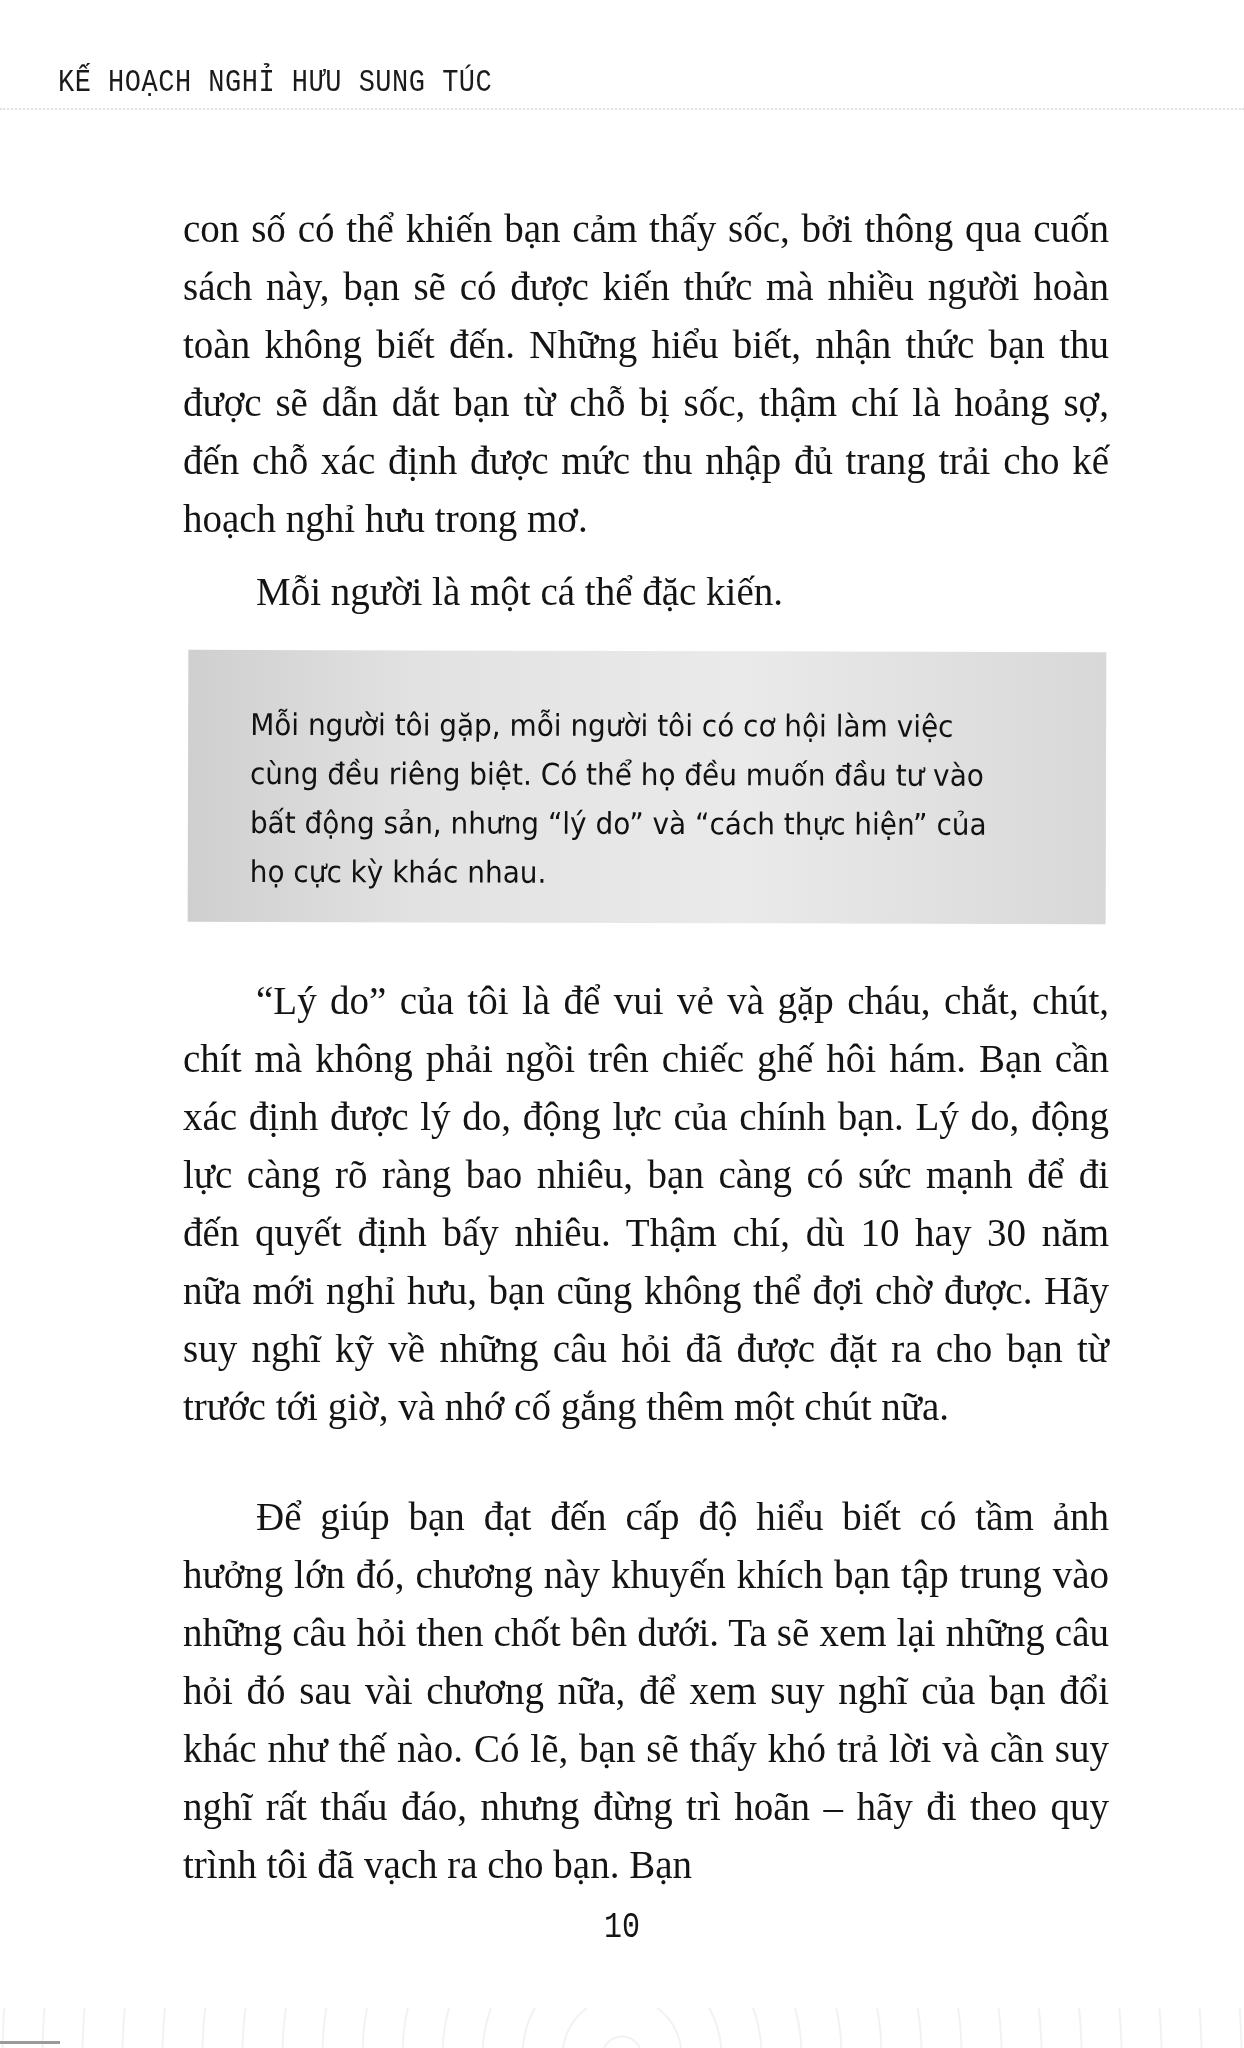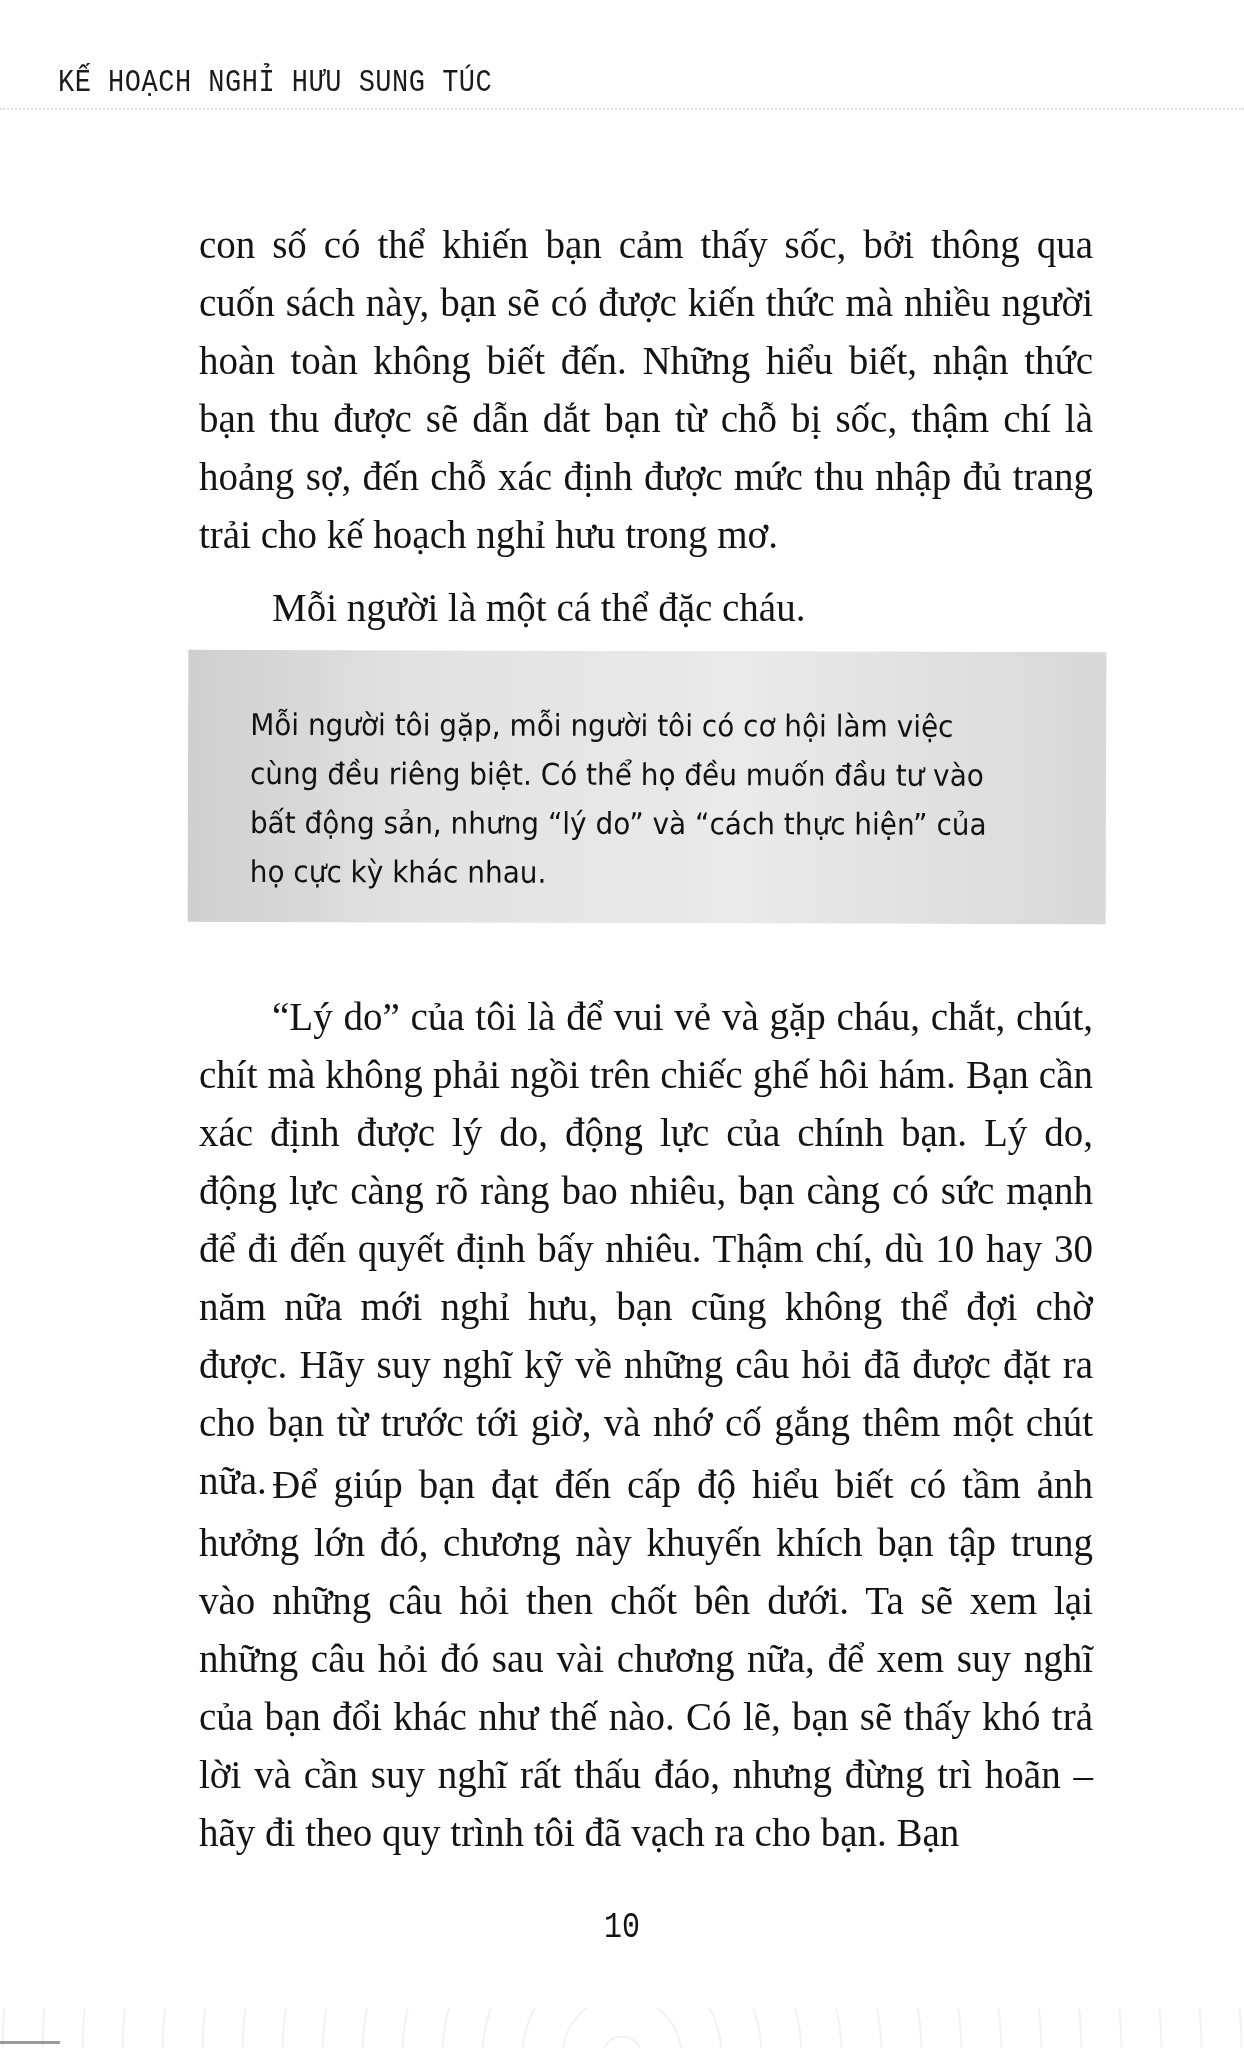--- a/index.html
+++ b/index.html
@@ -11,36 +11,36 @@
   }
   .header-rule {
     position: absolute; left: 0; right: 0; top: 108px; height: 0;
     border-top: 2px dotted #e2e2e2;
   }
   .body-text {
     position: absolute; left: 183px; width: 926px;
     font-family: "Liberation Serif", serif; font-size: 39px; line-height: 58px;
     text-align: justify; text-align-last: left;
   }
-  .body-text p { margin: 16px; }
+  .body-text p { margin: 0; }
   .indent { text-indent: 73px; }
   #p1 { top: 200px; }
   #p2 { top: 563px; }
   .callout {
     position: absolute; left: 188px; top: 651px; width: 918px; height: 272px;
     background: linear-gradient(90deg, #cfcfcf 0%, #e2e2e2 25%, #eaeaea 60%, #d8d8d8 100%);
     transform: rotate(0.15deg);
   }
   .callout-text {
     position: absolute; left: 62px; top: 50px; width: 830px;
     font-family: "DejaVu Sans", sans-serif; font-size: 30px; line-height: 49px;
     transform: scaleX(0.93); transform-origin: left top; color: #111;
   }
   #p3 { top: 972px; }
-  #p4 { top: 1440px; }
+  #p4 { top: 1488px; }
   .page-number {
     position: absolute; left: 0; width: 1244px; top: 1910px; text-align: center;
     font-family: "Liberation Mono", monospace; font-size: 30px; transform: scaleY(1.2);
   }
   .footer-scan {
     position: absolute; left: 0; right: 0; bottom: 0; height: 40px;
     background: repeating-radial-gradient(circle at 50% 120%, transparent 0 18px, #ececec 19px 20px, transparent 21px 40px);
     opacity: 0.7;
   }
   .footer-bar { position: absolute; left: 0; bottom: 4px; width: 60px; height: 3px; background: #9a9a9a; }
@@ -49,21 +49,21 @@
 <body>
 
 <div class="running-header">KẾ HOẠCH NGHỈ HƯU SUNG TÚC</div>
 <div class="header-rule"></div>
 
 <div class="body-text" id="p1">
   <p>con số có thể khiến bạn cảm thấy sốc, bởi thông qua cuốn sách này, bạn sẽ có được kiến thức mà nhiều người hoàn toàn không biết đến. Những hiểu biết, nhận thức bạn thu được sẽ dẫn dắt bạn từ chỗ bị sốc, thậm chí là hoảng sợ, đến chỗ xác định được mức thu nhập đủ trang trải cho kế hoạch nghỉ hưu trong mơ.</p>
 </div>
 
 <div class="body-text" id="p2">
-  <p class="indent">Mỗi người là một cá thể đặc cháu.</p>
+  <p class="indent">Mỗi người là một cá thể đặc kiến.</p>
 </div>
 
 <div class="callout">
   <div class="callout-text">Mỗi người tôi gặp, mỗi người tôi có cơ hội làm việc cùng đều riêng biệt. Có thể họ đều muốn đầu tư vào bất động sản, nhưng “lý do” và “cách thực hiện” của họ cực kỳ khác nhau.</div>
 </div>
 
 <div class="body-text" id="p3">
   <p class="indent">“Lý do” của tôi là để vui vẻ và gặp cháu, chắt, chút, chít mà không phải ngồi trên chiếc ghế hôi hám. Bạn cần xác định được lý do, động lực của chính bạn. Lý do, động lực càng rõ ràng bao nhiêu, bạn càng có sức mạnh để đi đến quyết định bấy nhiêu. Thậm chí, dù 10 hay 30 năm nữa mới nghỉ hưu, bạn cũng không thể đợi chờ được. Hãy suy nghĩ kỹ về những câu hỏi đã được đặt ra cho bạn từ trước tới giờ, và nhớ cố gắng thêm một chút nữa.</p>
 </div>
 

